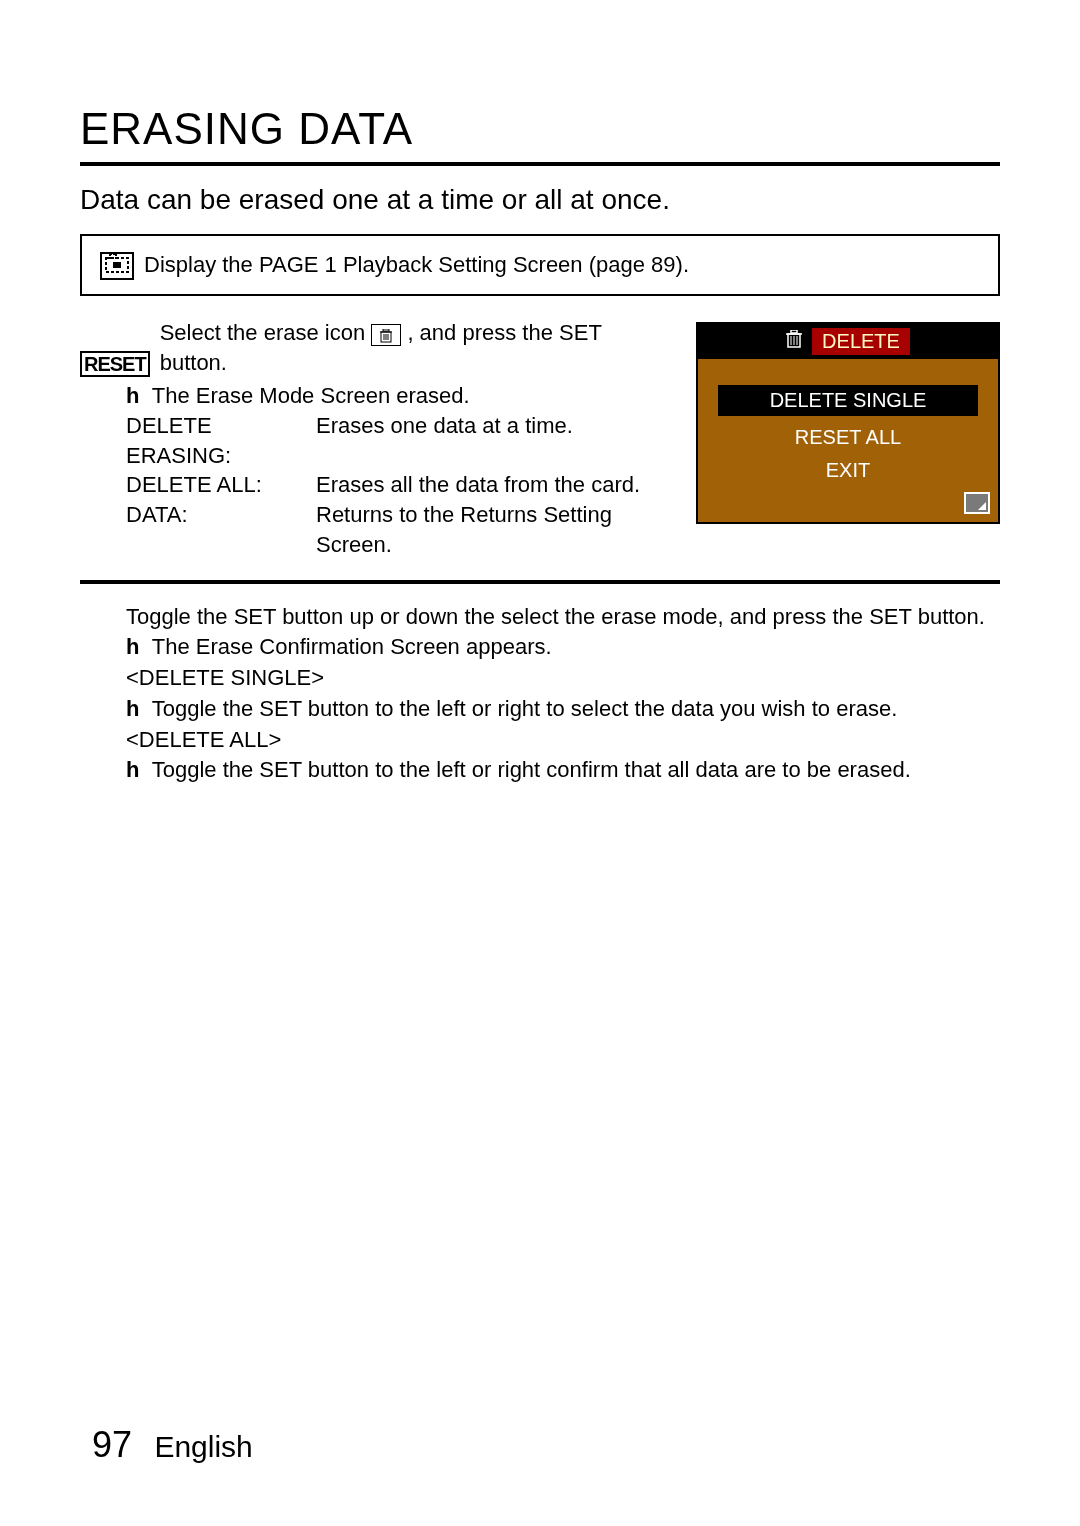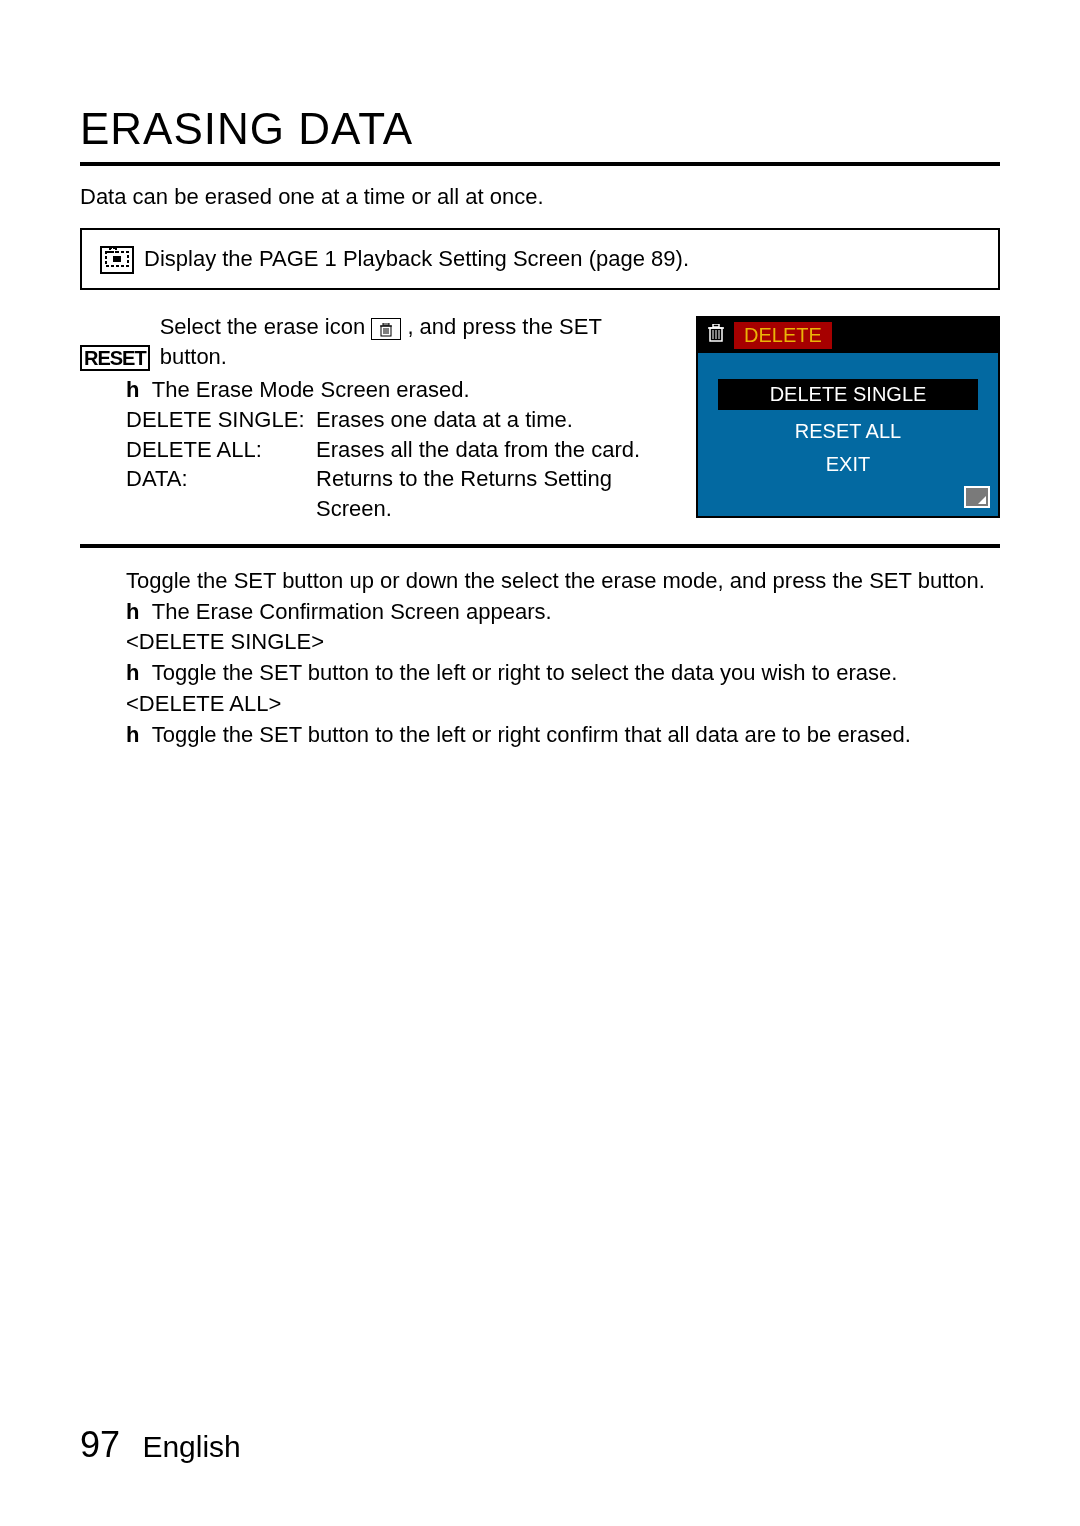--- a/index.html
+++ b/index.html
@@ -23,21 +23,21 @@
     font-weight: normal;
     letter-spacing: 1px;
     margin: 14px 0 8px 0;
   }
   .rule-thick {
     border: none;
     border-top: 4px solid #000;
     margin: 0 0 18px 0;
   }
   .intro {
-    font-size: 22px;
+    font-size: 28px;
     margin: 12px 0 18px 0;
   }
   .step-box {
     border: 2px solid #000;
     padding: 14px 18px;
     margin-bottom: 22px;
     display: flex;
     align-items: center;
     gap: 10px;
   }
@@ -103,34 +103,35 @@
     flex-shrink: 0;
   }
   .screen {
     width: 300px;
     border: 2px solid #000;
     margin-top: 4px;
     background: #fff;
   }
   .screen-header {
     background: #000;
-    color: #eab308;
+    color: #fef9c3;
     font-size: 20px;
     padding: 4px 10px;
     display: flex;
     align-items: center;
     gap: 10px;
+    justify-content: center;
   }
   .screen-header .tab {
     background: #a60000;
     padding: 2px 10px 2px 10px;
     display: inline-block;
   }
   .screen-body {
-    background: #0369a1;
+    background: #a16207;
     padding: 16px 20px 30px 20px;
     color: #fff;
     font-size: 20px;
     text-align: center;
     position: relative;
   }
   .screen-opt {
     margin: 10px 0;
   }
   .screen-opt.selected {
@@ -160,21 +161,21 @@
   }
   .step3 {
     font-size: 22px;
     line-height: 1.4;
     padding-left: 46px;
     margin-top: 6px;
   }
   .footer {
     position: absolute;
     bottom: 60px;
-    left: 80px;
+    left: 92px;
     font-size: 30px;
   }
   .footer .num {
     font-size: 36px;
     margin-right: 14px;
   }
 </style>
 </head>
 <body>
 
@@ -214,21 +215,21 @@
           </span>
           <span>, and press the SET button.</span>
         </span>
       </div>
       <div class="sub-list">
         <div>
           <span class="bullet-h">h</span>
           <span>The Erase Mode Screen erased.</span>
         </div>
         <div class="def-row">
-          <span class="def-term">DELETE SINGLE:</span>
+          <span class="def-term">DELETE ERASING:</span>
           <span>Erases one data at a time.</span>
         </div>
         <div class="def-row">
           <span class="def-term">DELETE ALL:</span>
           <span>Erases all the data from the card.</span>
         </div>
         <div class="def-row">
           <span class="def-term">DATA:</span>
           <span>Returns to the Returns Setting Screen.</span>
         </div>

